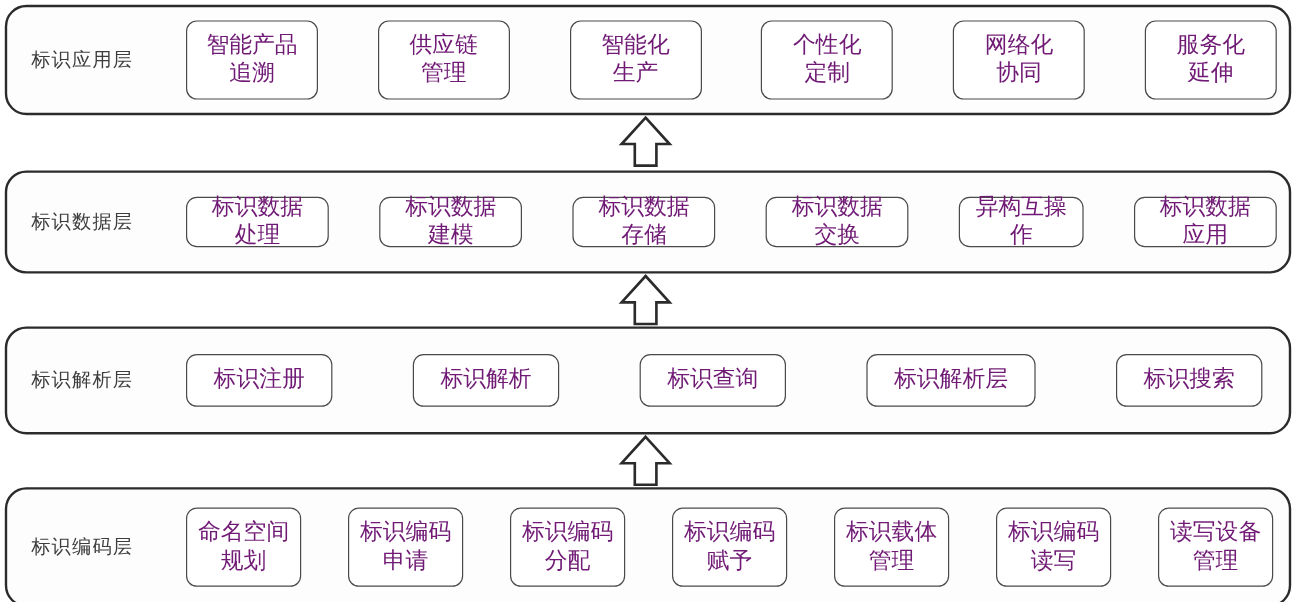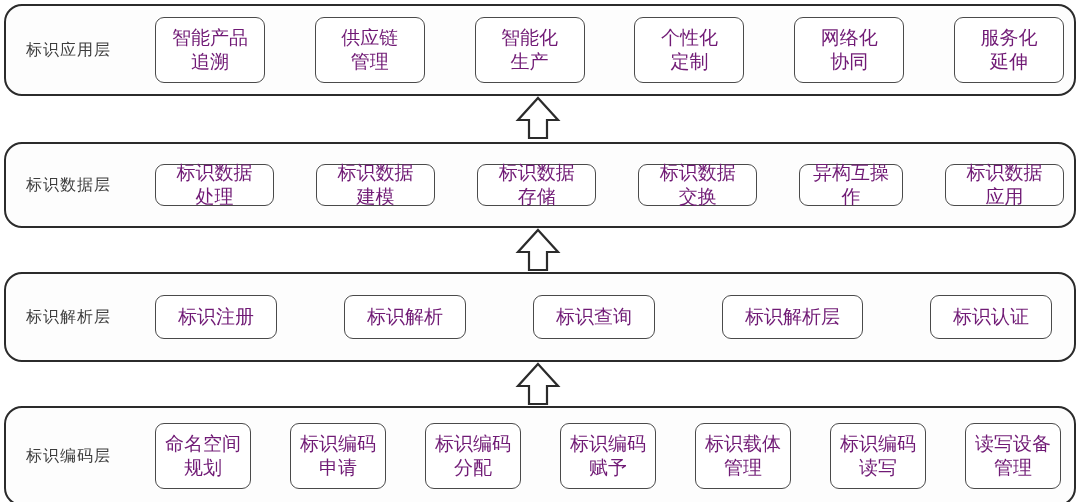--- a/index.html
+++ b/index.html
@@ -153,21 +153,21 @@
     </svg>
   </div>
 
   <div class="layer" id="layer-resolution">
     <div class="layer-title">标识解析层</div>
     <div class="nodes">
       <div class="node">标识注册</div>
       <div class="node">标识解析</div>
       <div class="node">标识查询</div>
       <div class="node">标识解析层</div>
-      <div class="node">标识认证</div>
+      <div class="node">标识搜索</div>
     </div>
   </div>
 
   <div class="arrow" id="arrow-coding-to-resolution">
     <svg viewBox="0 0 46 46" preserveAspectRatio="none">
       <polygon points="23,3 43,25 32,25 32,43 14,43 14,25 3,25" fill="#ffffff" stroke="#2b2b2b" stroke-width="2.2" stroke-linejoin="miter"></polygon>
     </svg>
   </div>
 
   <div class="layer" id="layer-coding">

